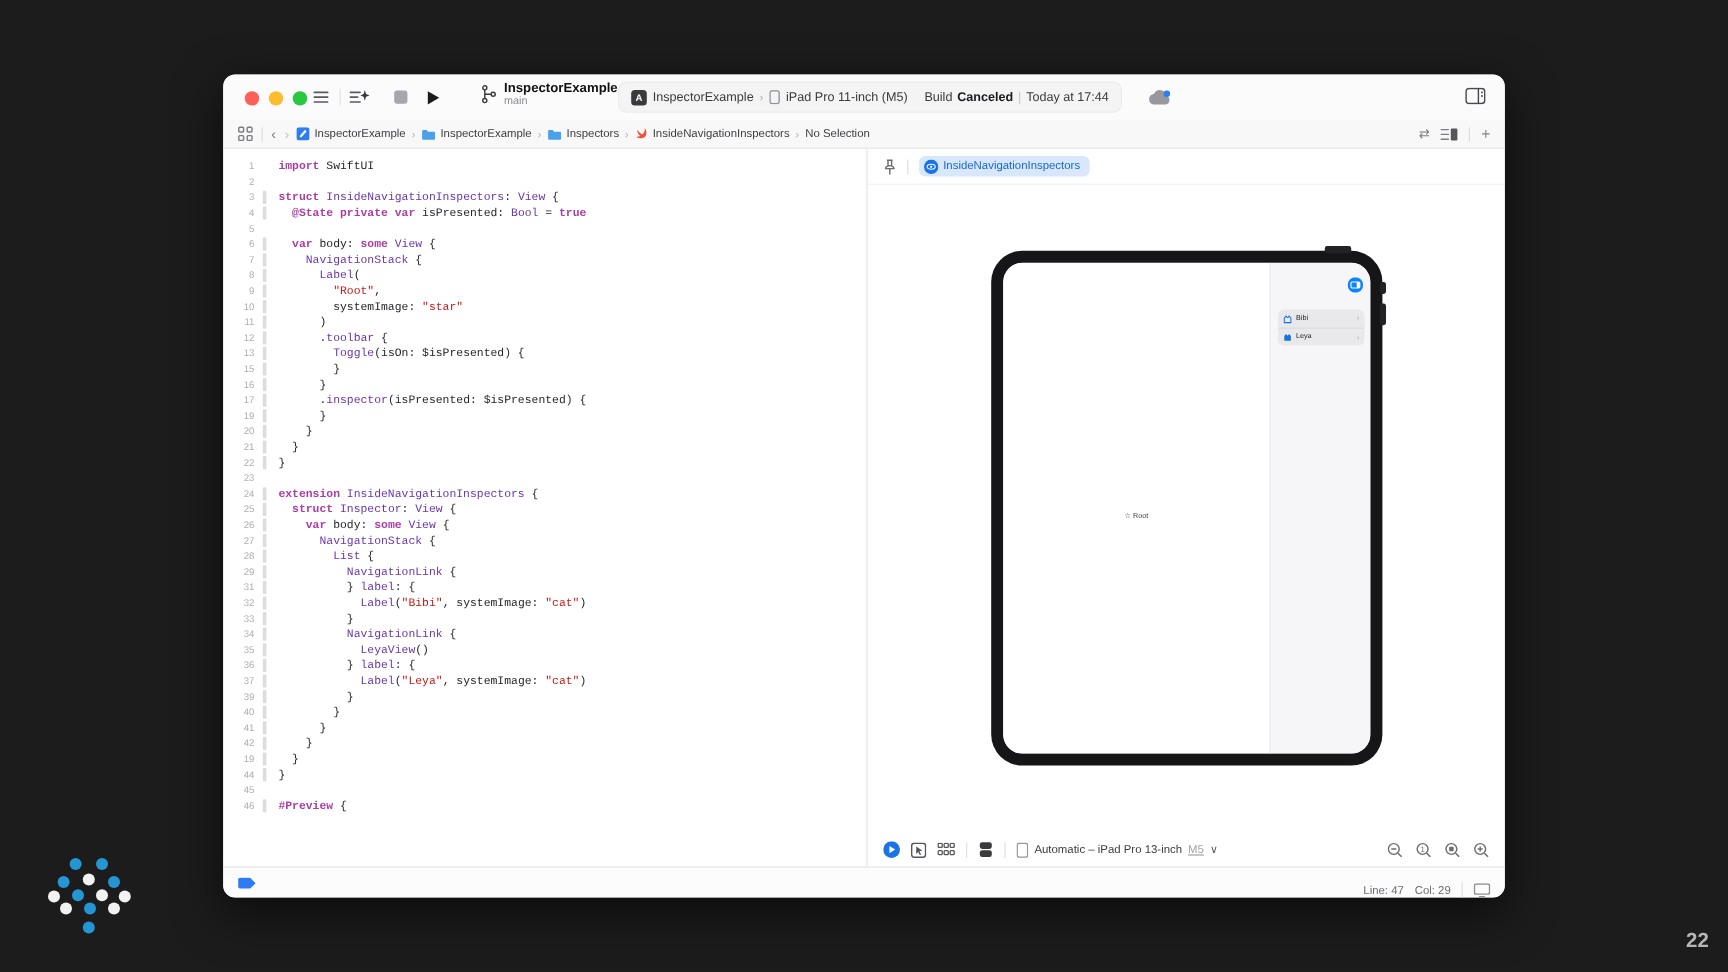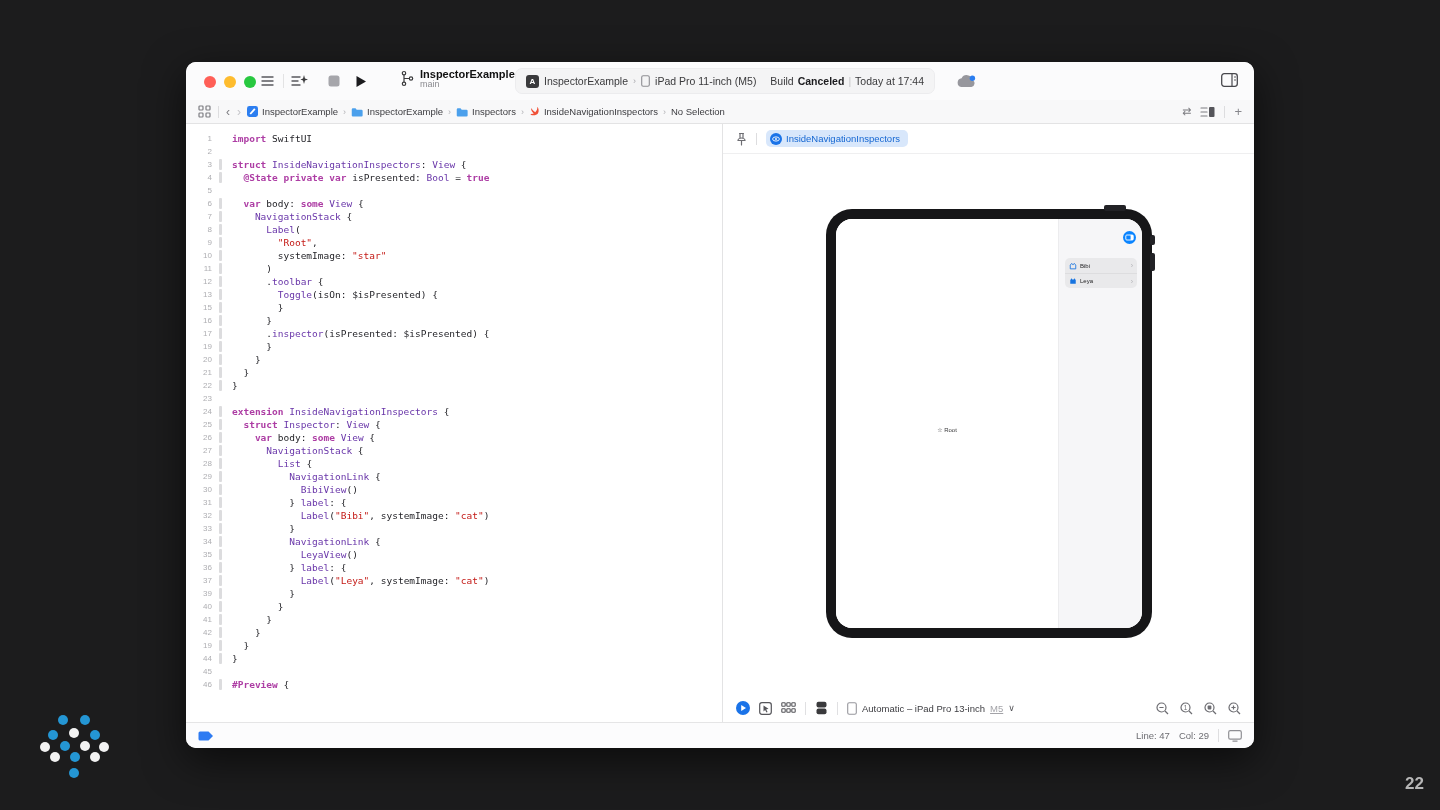--- a/index.html
+++ b/index.html
@@ -53,21 +53,21 @@
   .jb-plus { font-size:13px; color:#86868b; }
   .jb-swap { font-size:11px; }
 
   
   .editor { position:absolute; left:0; top:62px; width:536px; bottom:26px; background:#fff; overflow:hidden; padding-top:8px; }
   .code-line { position:relative; height:13px; white-space:pre;
                font-family:"DejaVu Sans Mono", monospace; font-size:9.5px; line-height:13px; }
   .ln { position:absolute; left:0; top:0; width:26px; text-align:right; color:#aeaeb2; font-size:8px; line-height:13px;
         font-family:"Liberation Sans", sans-serif; }
   .cb { position:absolute; left:33px; top:1px; height:11px; width:3px; background:#dcdcde; border-radius:1px; }
-  .ct { display:inline-block; margin-left:46px; }
+  .ct { display:inline-block; margin-left:46px;font-family:Liberation Mono, monospace; }
   .tok-k { color:#ad3da4; font-weight:bold; }
   .tok-t { color:#6936a9; }
   .tok-m { color:#6936a9; }
   .tok-s { color:#c41a16; }
   .tok-p { color:#1f1f24; }
 
   
   .canvas { position:absolute; left:536px; top:62px; right:0; bottom:26px; background:#fff; border-left:1px solid #e3e3e4; }
   .canvas-strip { position:absolute; left:0; top:0; right:0; height:30px; display:flex; align-items:center;
                   padding:0 13px; gap:9px; border-bottom:1px solid #efeff0; }
@@ -96,21 +96,21 @@
   .cbar-divider { width:1px; height:13px; background:#e0e0e2; }
   .device-chip { display:flex; align-items:center; gap:5px;justify-content:flex-end; }
   .device-suffix { color:#a3a3a8;text-decoration:underline; }
   .chev-down { font-size:9px; color:#55555a; }
   .zoom-controls { margin-left:auto; display:flex; align-items:center; gap:11px; }
 
   
   .statusbar { position:absolute; left:0; bottom:0; right:0; height:26px; background:#fcfcfd;
                border-top:1px solid #e5e5e6; }
   .bp-tag { position:absolute; left:12px; top:8px; }
-  .status-right-group { position:absolute; right:12px; top:0; height:100%; display:flex; align-items:center;
+  .status-right-group { position:absolute; right:12px; top:0; height:100%; display:flex; align-items:flex-end;
                         gap:9px; font-size:9.5px; color:#6d6d72; }
   .sb-divider { width:1px; height:13px; background:#dedee0; }
 
   .icon { display:inline-flex; align-items:center; justify-content:center; }
 </style>
 </head>
 <body>
 
 <div class="logo-dots" id="logo-dots">
     <div class="dot" style="left: 58px; top: 715px; background: rgb(36, 150, 212);"></div>
@@ -325,21 +325,20 @@
       <div class="code-line"><span class="ln">20</span><span class="cb"></span><span class="ct"><span class="tok-p">    }</span></span></div>
       <div class="code-line"><span class="ln">21</span><span class="cb"></span><span class="ct"><span class="tok-p">  }</span></span></div>
       <div class="code-line"><span class="ln">22</span><span class="cb"></span><span class="ct"><span class="tok-p">}</span></span></div>
       <div class="code-line"><span class="ln">23</span><span class="ct"></span></div>
       <div class="code-line"><span class="ln">24</span><span class="cb"></span><span class="ct"><span class="tok-k">extension </span><span class="tok-t">InsideNavigationInspectors</span><span class="tok-p"> {</span></span></div>
       <div class="code-line"><span class="ln">25</span><span class="cb"></span><span class="ct"><span class="tok-p">  </span><span class="tok-k">struct </span><span class="tok-t">Inspector</span><span class="tok-p">: </span><span class="tok-t">View</span><span class="tok-p"> {</span></span></div>
       <div class="code-line"><span class="ln">26</span><span class="cb"></span><span class="ct"><span class="tok-p">    </span><span class="tok-k">var</span><span class="tok-p"> body: </span><span class="tok-k">some</span><span class="tok-p"> </span><span class="tok-t">View</span><span class="tok-p"> {</span></span></div>
       <div class="code-line"><span class="ln">27</span><span class="cb"></span><span class="ct"><span class="tok-p">      </span><span class="tok-t">NavigationStack</span><span class="tok-p"> {</span></span></div>
       <div class="code-line"><span class="ln">28</span><span class="cb"></span><span class="ct"><span class="tok-p">        </span><span class="tok-t">List</span><span class="tok-p"> {</span></span></div>
       <div class="code-line"><span class="ln">29</span><span class="cb"></span><span class="ct"><span class="tok-p">          </span><span class="tok-t">NavigationLink</span><span class="tok-p"> {</span></span></div>
-      <div class="code-line"><span class="ln">30</span><span class="cb"></span><span class="ct"><span class="tok-p">            </span><span class="tok-t">BibiView</span><span class="tok-p">()</span></span></div>
       <div class="code-line"><span class="ln">31</span><span class="cb"></span><span class="ct"><span class="tok-p">          } </span><span class="tok-m">label</span><span class="tok-p">: {</span></span></div>
       <div class="code-line"><span class="ln">32</span><span class="cb"></span><span class="ct"><span class="tok-p">            </span><span class="tok-t">Label</span><span class="tok-p">(</span><span class="tok-s">"Bibi"</span><span class="tok-p">, systemImage: </span><span class="tok-s">"cat"</span><span class="tok-p">)</span></span></div>
       <div class="code-line"><span class="ln">33</span><span class="cb"></span><span class="ct"><span class="tok-p">          }</span></span></div>
       <div class="code-line"><span class="ln">34</span><span class="cb"></span><span class="ct"><span class="tok-p">          </span><span class="tok-t">NavigationLink</span><span class="tok-p"> {</span></span></div>
       <div class="code-line"><span class="ln">35</span><span class="cb"></span><span class="ct"><span class="tok-p">            </span><span class="tok-t">LeyaView</span><span class="tok-p">()</span></span></div>
       <div class="code-line"><span class="ln">36</span><span class="cb"></span><span class="ct"><span class="tok-p">          } </span><span class="tok-m">label</span><span class="tok-p">: {</span></span></div>
       <div class="code-line"><span class="ln">37</span><span class="cb"></span><span class="ct"><span class="tok-p">            </span><span class="tok-t">Label</span><span class="tok-p">(</span><span class="tok-s">"Leya"</span><span class="tok-p">, systemImage: </span><span class="tok-s">"cat"</span><span class="tok-p">)</span></span></div>
       <div class="code-line"><span class="ln">39</span><span class="cb"></span><span class="ct"><span class="tok-p">          }</span></span></div>
       <div class="code-line"><span class="ln">40</span><span class="cb"></span><span class="ct"><span class="tok-p">        }</span></span></div>
       <div class="code-line"><span class="ln">41</span><span class="cb"></span><span class="ct"><span class="tok-p">      }</span></span></div>

